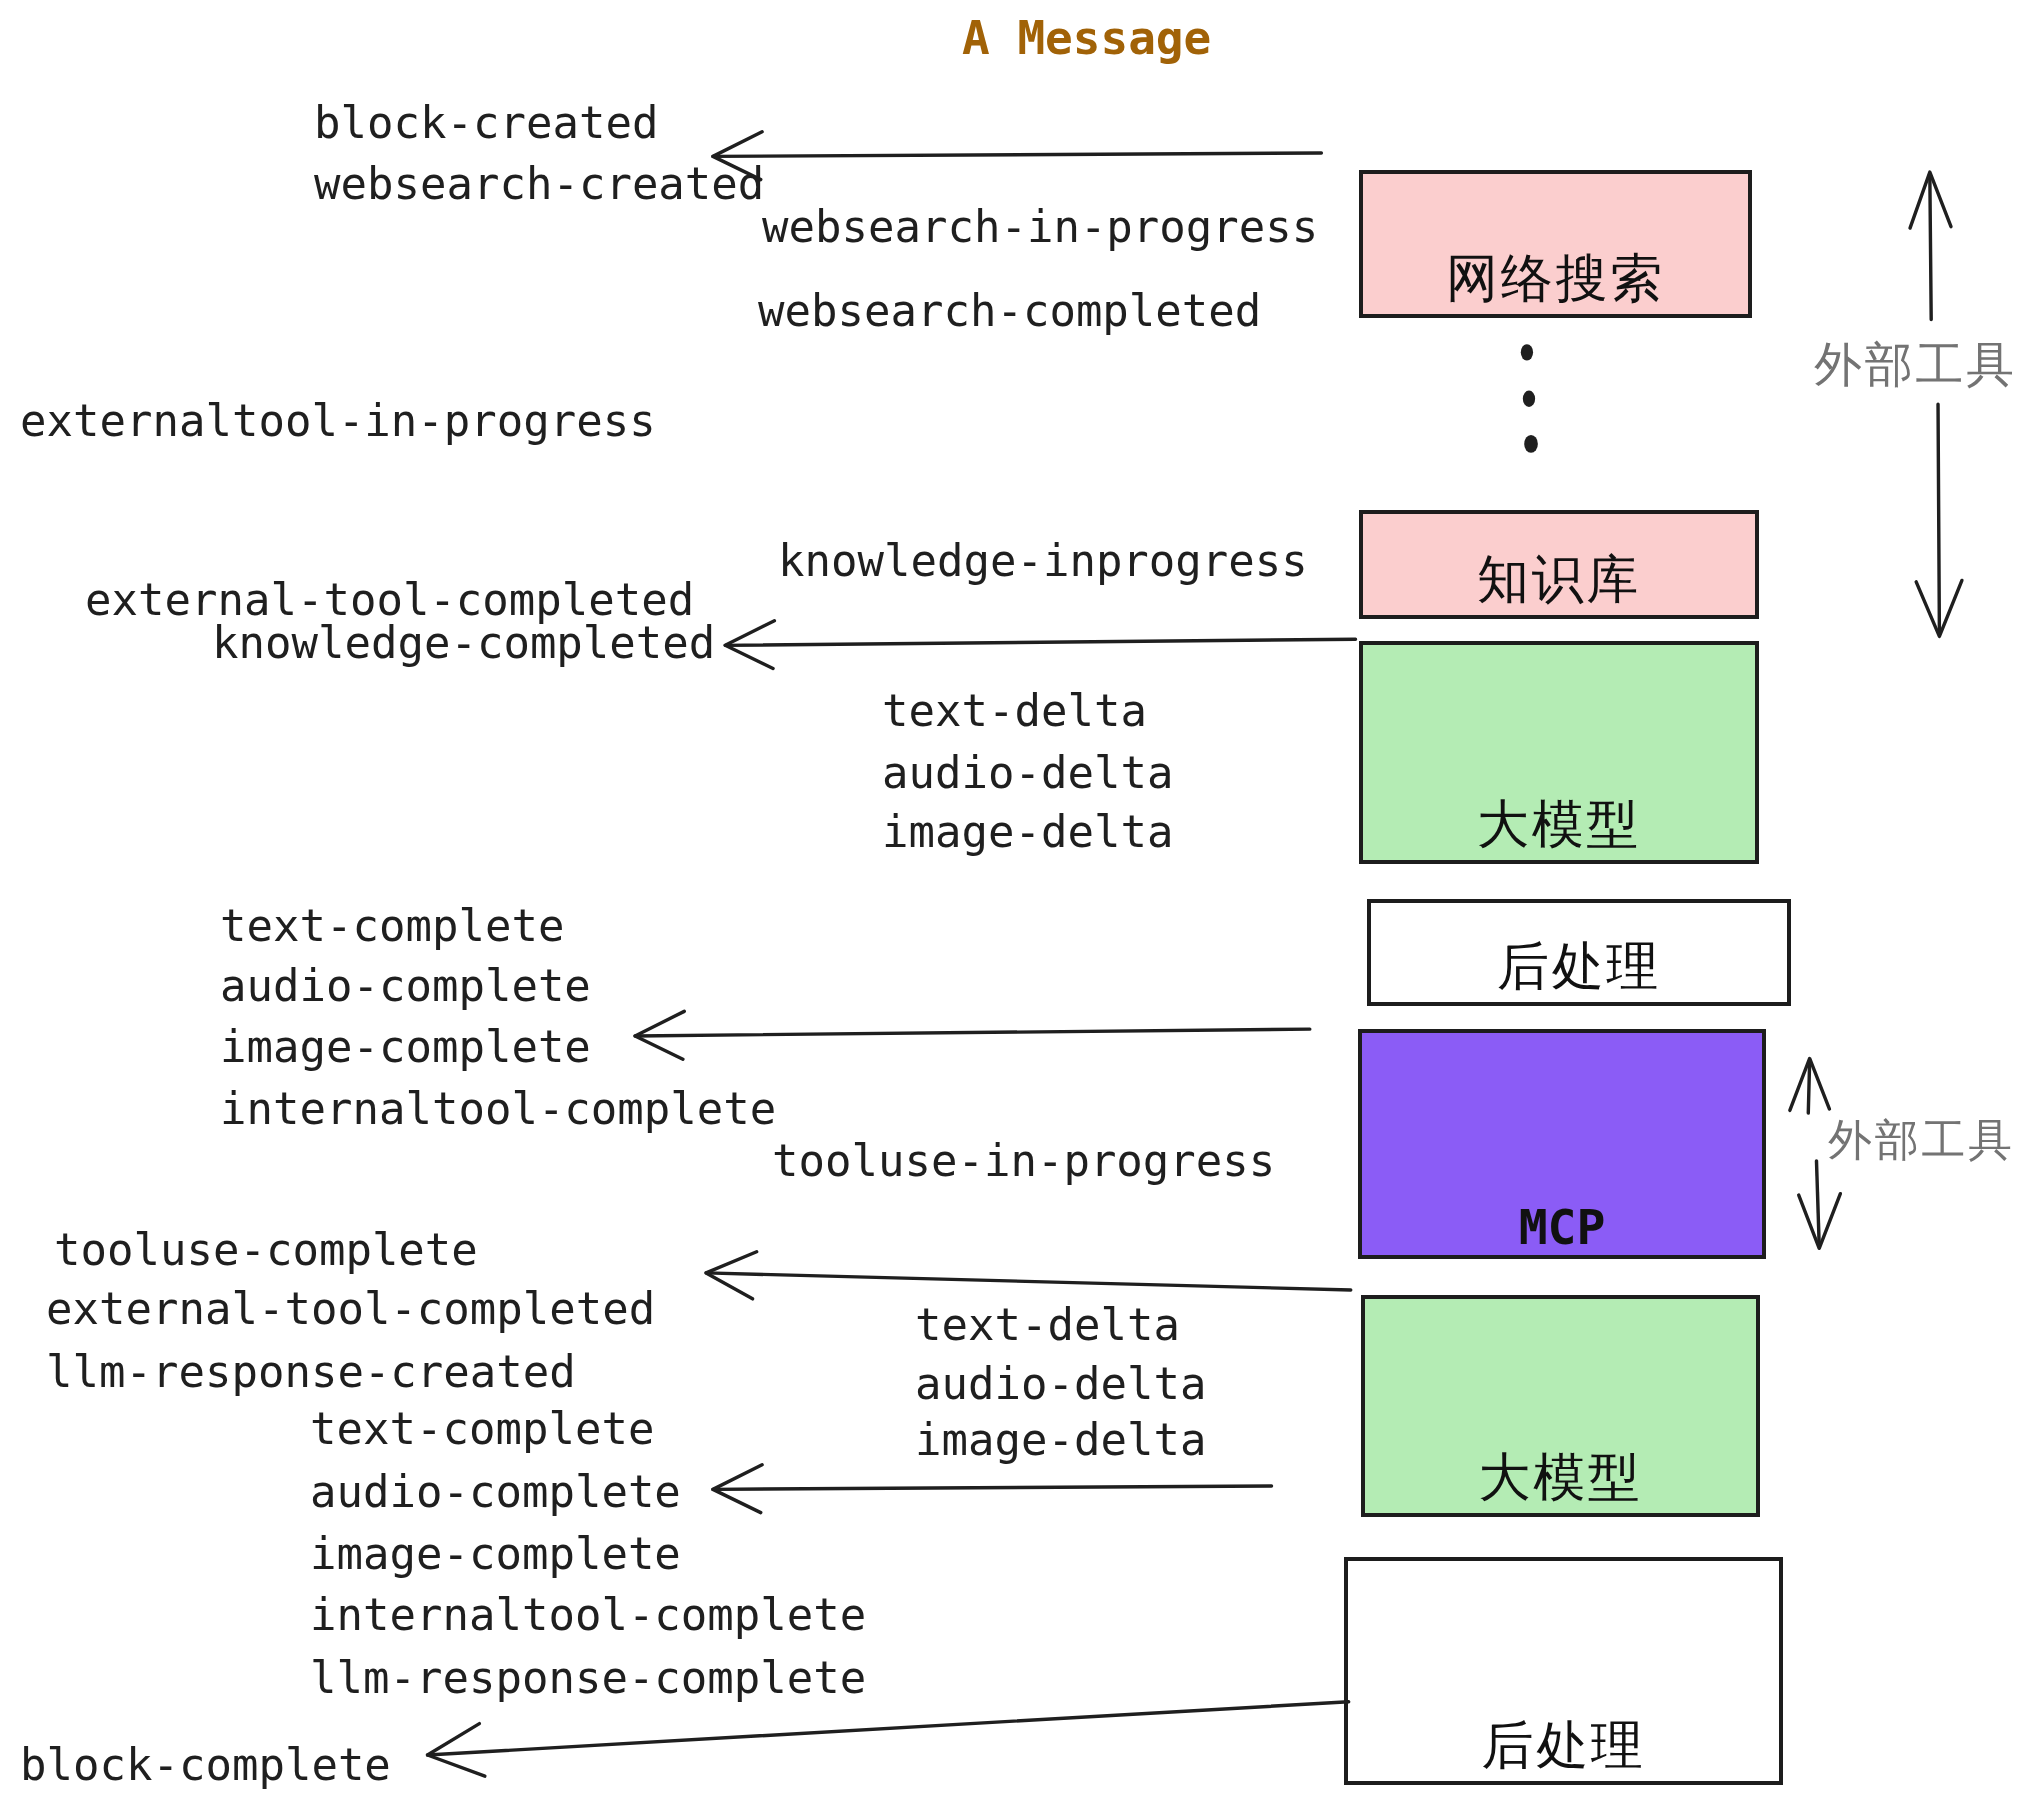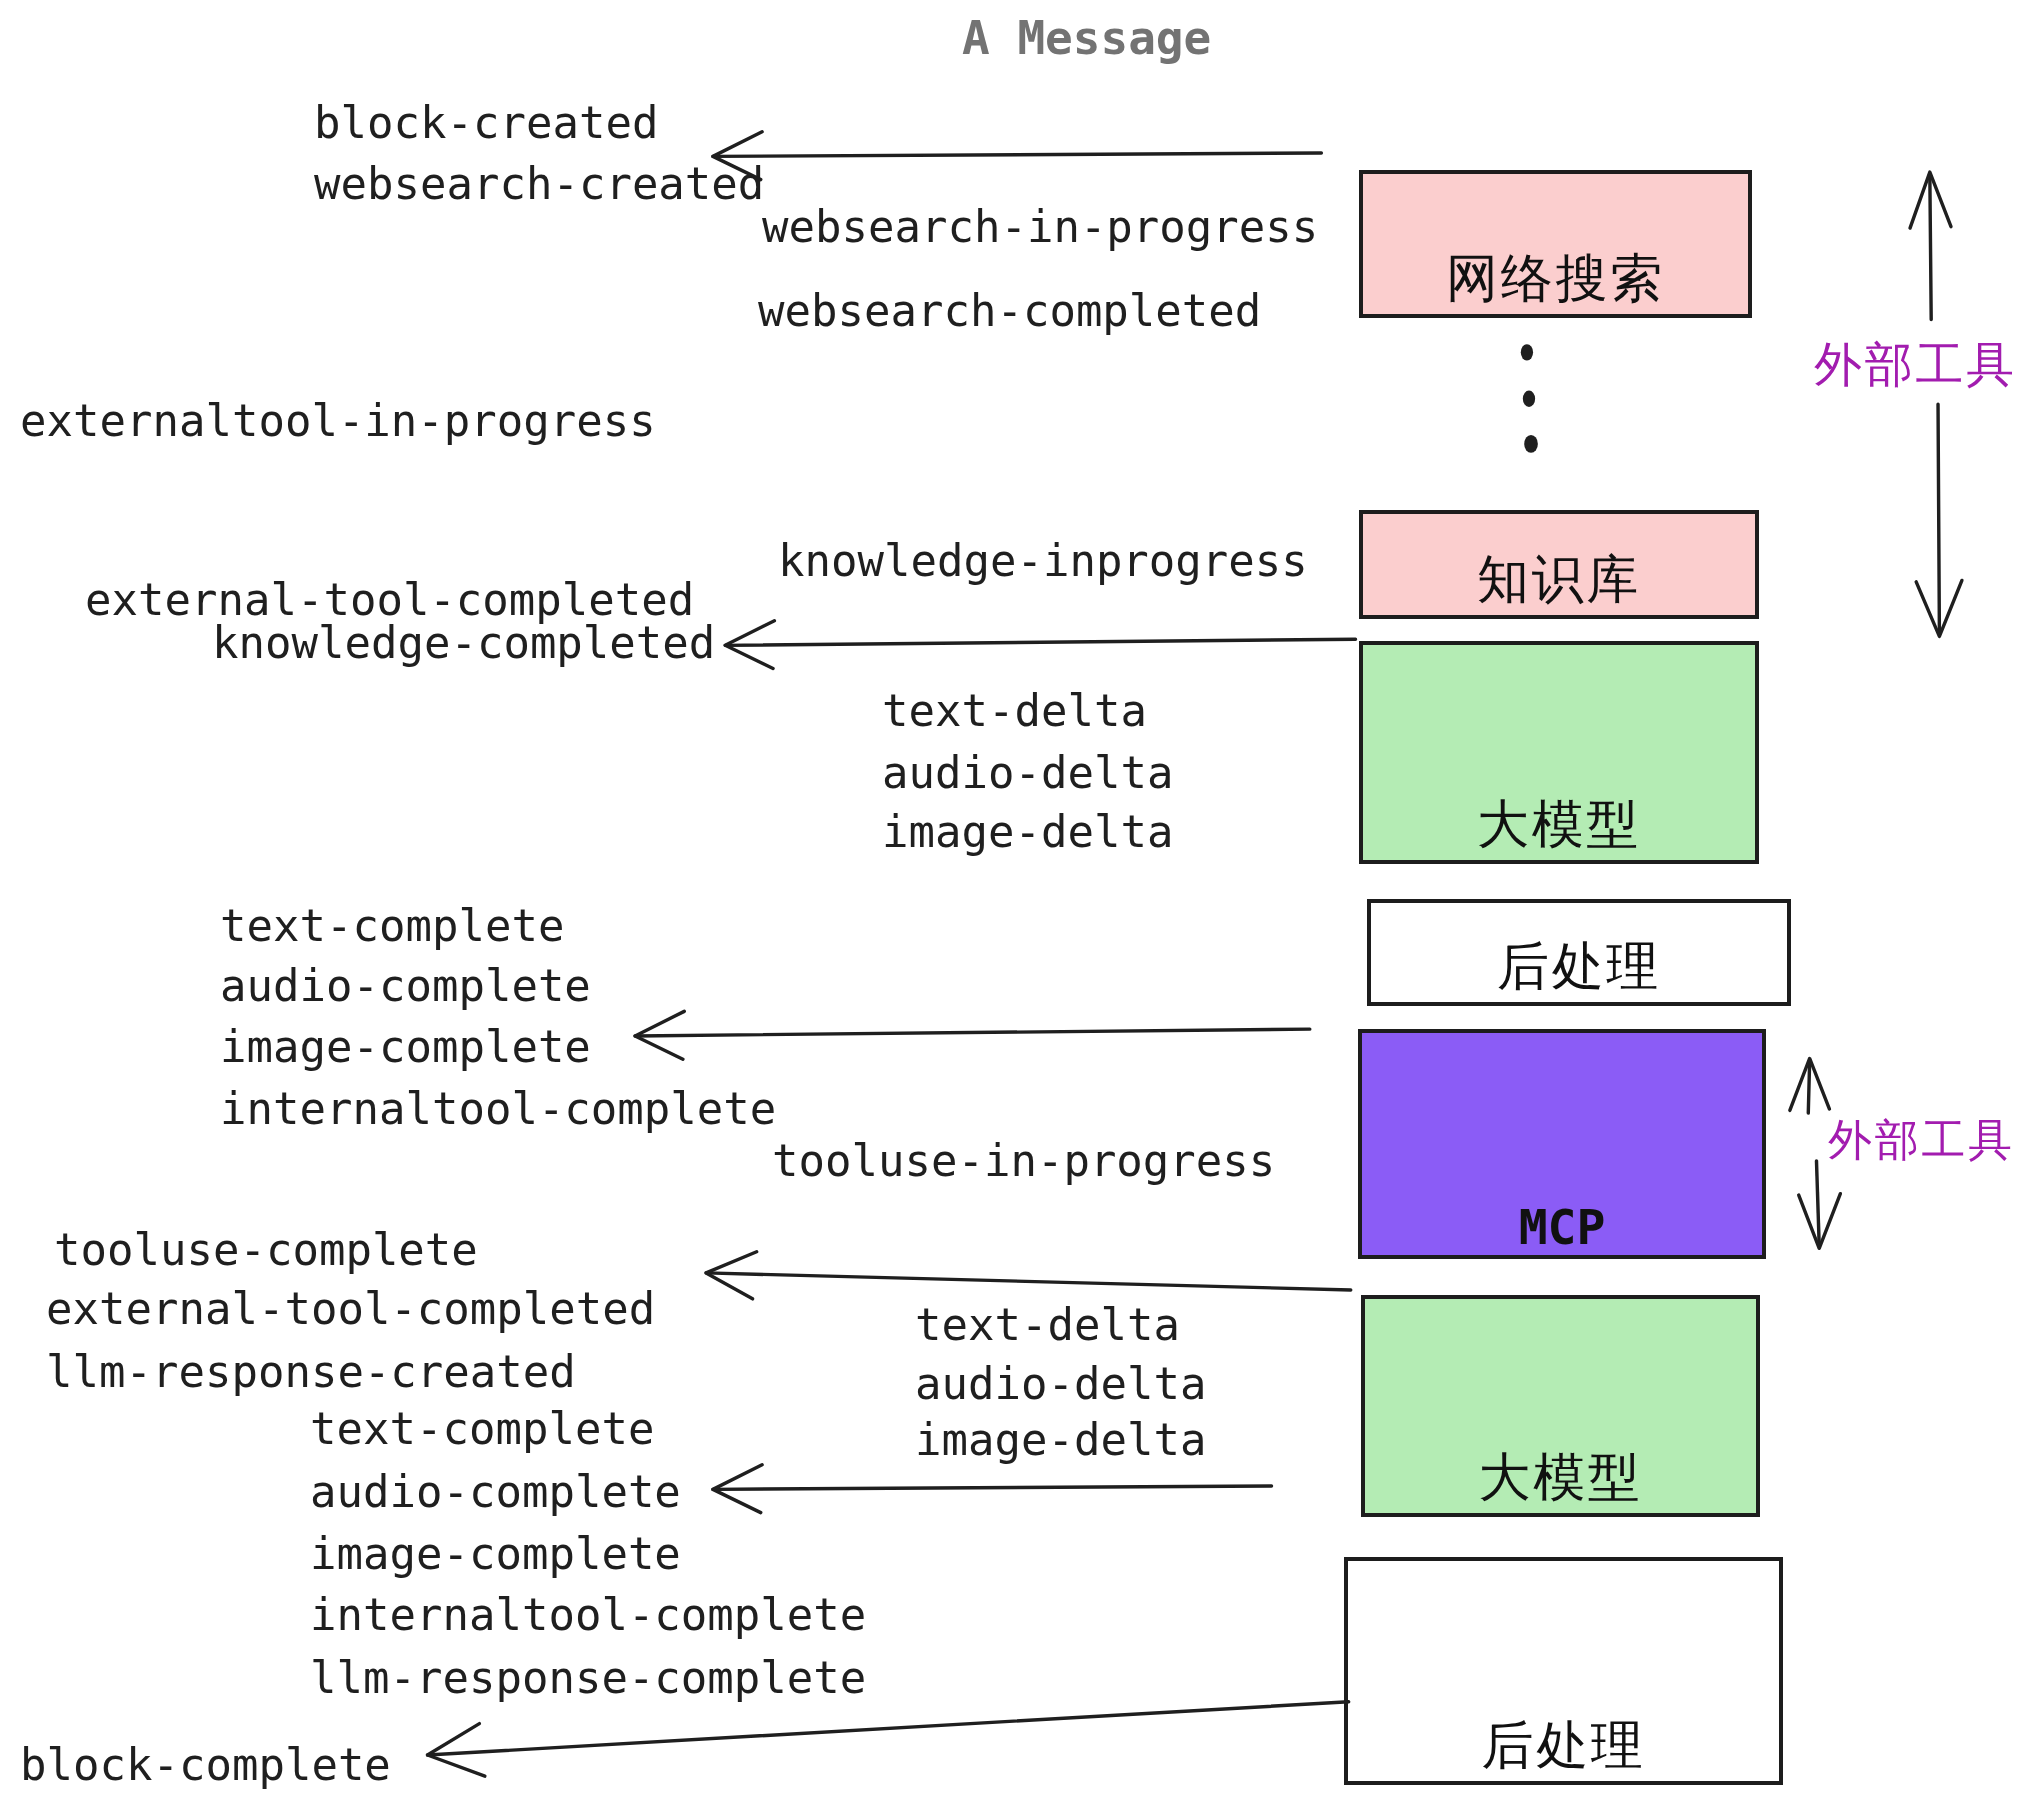--- a/index.html
+++ b/index.html
@@ -1,26 +1,26 @@
 <!DOCTYPE html>
 <html style="font-size:11px"><head>
 <meta charset="utf-8">
 <style>
   html,body{margin:0;padding:0;background:#ffffff;}
   #canvas{position:relative;width:2035px;height:1796px;background:#ffffff;overflow:hidden;
           font-family:"DejaVu Sans Mono", monospace;color:#1f1f1f;}
   .evt{position:absolute;font-size:44px;line-height:1.05;white-space:nowrap;
        font-family:"DejaVu Sans Mono", monospace;color:#1f1f1f;}
   .title{position:absolute;font-size:46px;font-weight:bold;white-space:nowrap;
-         font-family:"DejaVu Sans Mono", monospace;color:#737373;}
+         font-family:"DejaVu Sans Mono", monospace;color:#a16207;}
   .box{position:absolute;border:4.1px solid #1d1d1d;box-sizing:border-box;
        display:flex;align-items:flex-end;justify-content:center;}
   .box .lbl{font-size:52px;color:#111;font-family:"Liberation Sans", sans-serif;letter-spacing:2.7px;}
   .box .lbl.mono{font-family:"DejaVu Sans Mono", monospace;font-size:48px;font-weight:bold;letter-spacing:0;}
-  .side-label{position:absolute;font-size:48px;color:#a21caf;white-space:nowrap;
+  .side-label{position:absolute;font-size:48px;color:#737373;white-space:nowrap;
               font-family:"Liberation Sans", sans-serif;letter-spacing:2.7px;text-align:center;}
   svg.overlay{position:absolute;left:0;top:0;pointer-events:none;}
   svg .ln{stroke:#1f1f1f;stroke-width:5;fill:none;stroke-linecap:round;stroke-linejoin:round;}
   svg .dot{fill:#1f1f1f;stroke:none;}
 </style>
 </head>
 <body>
 
 <div id="canvas">
 

